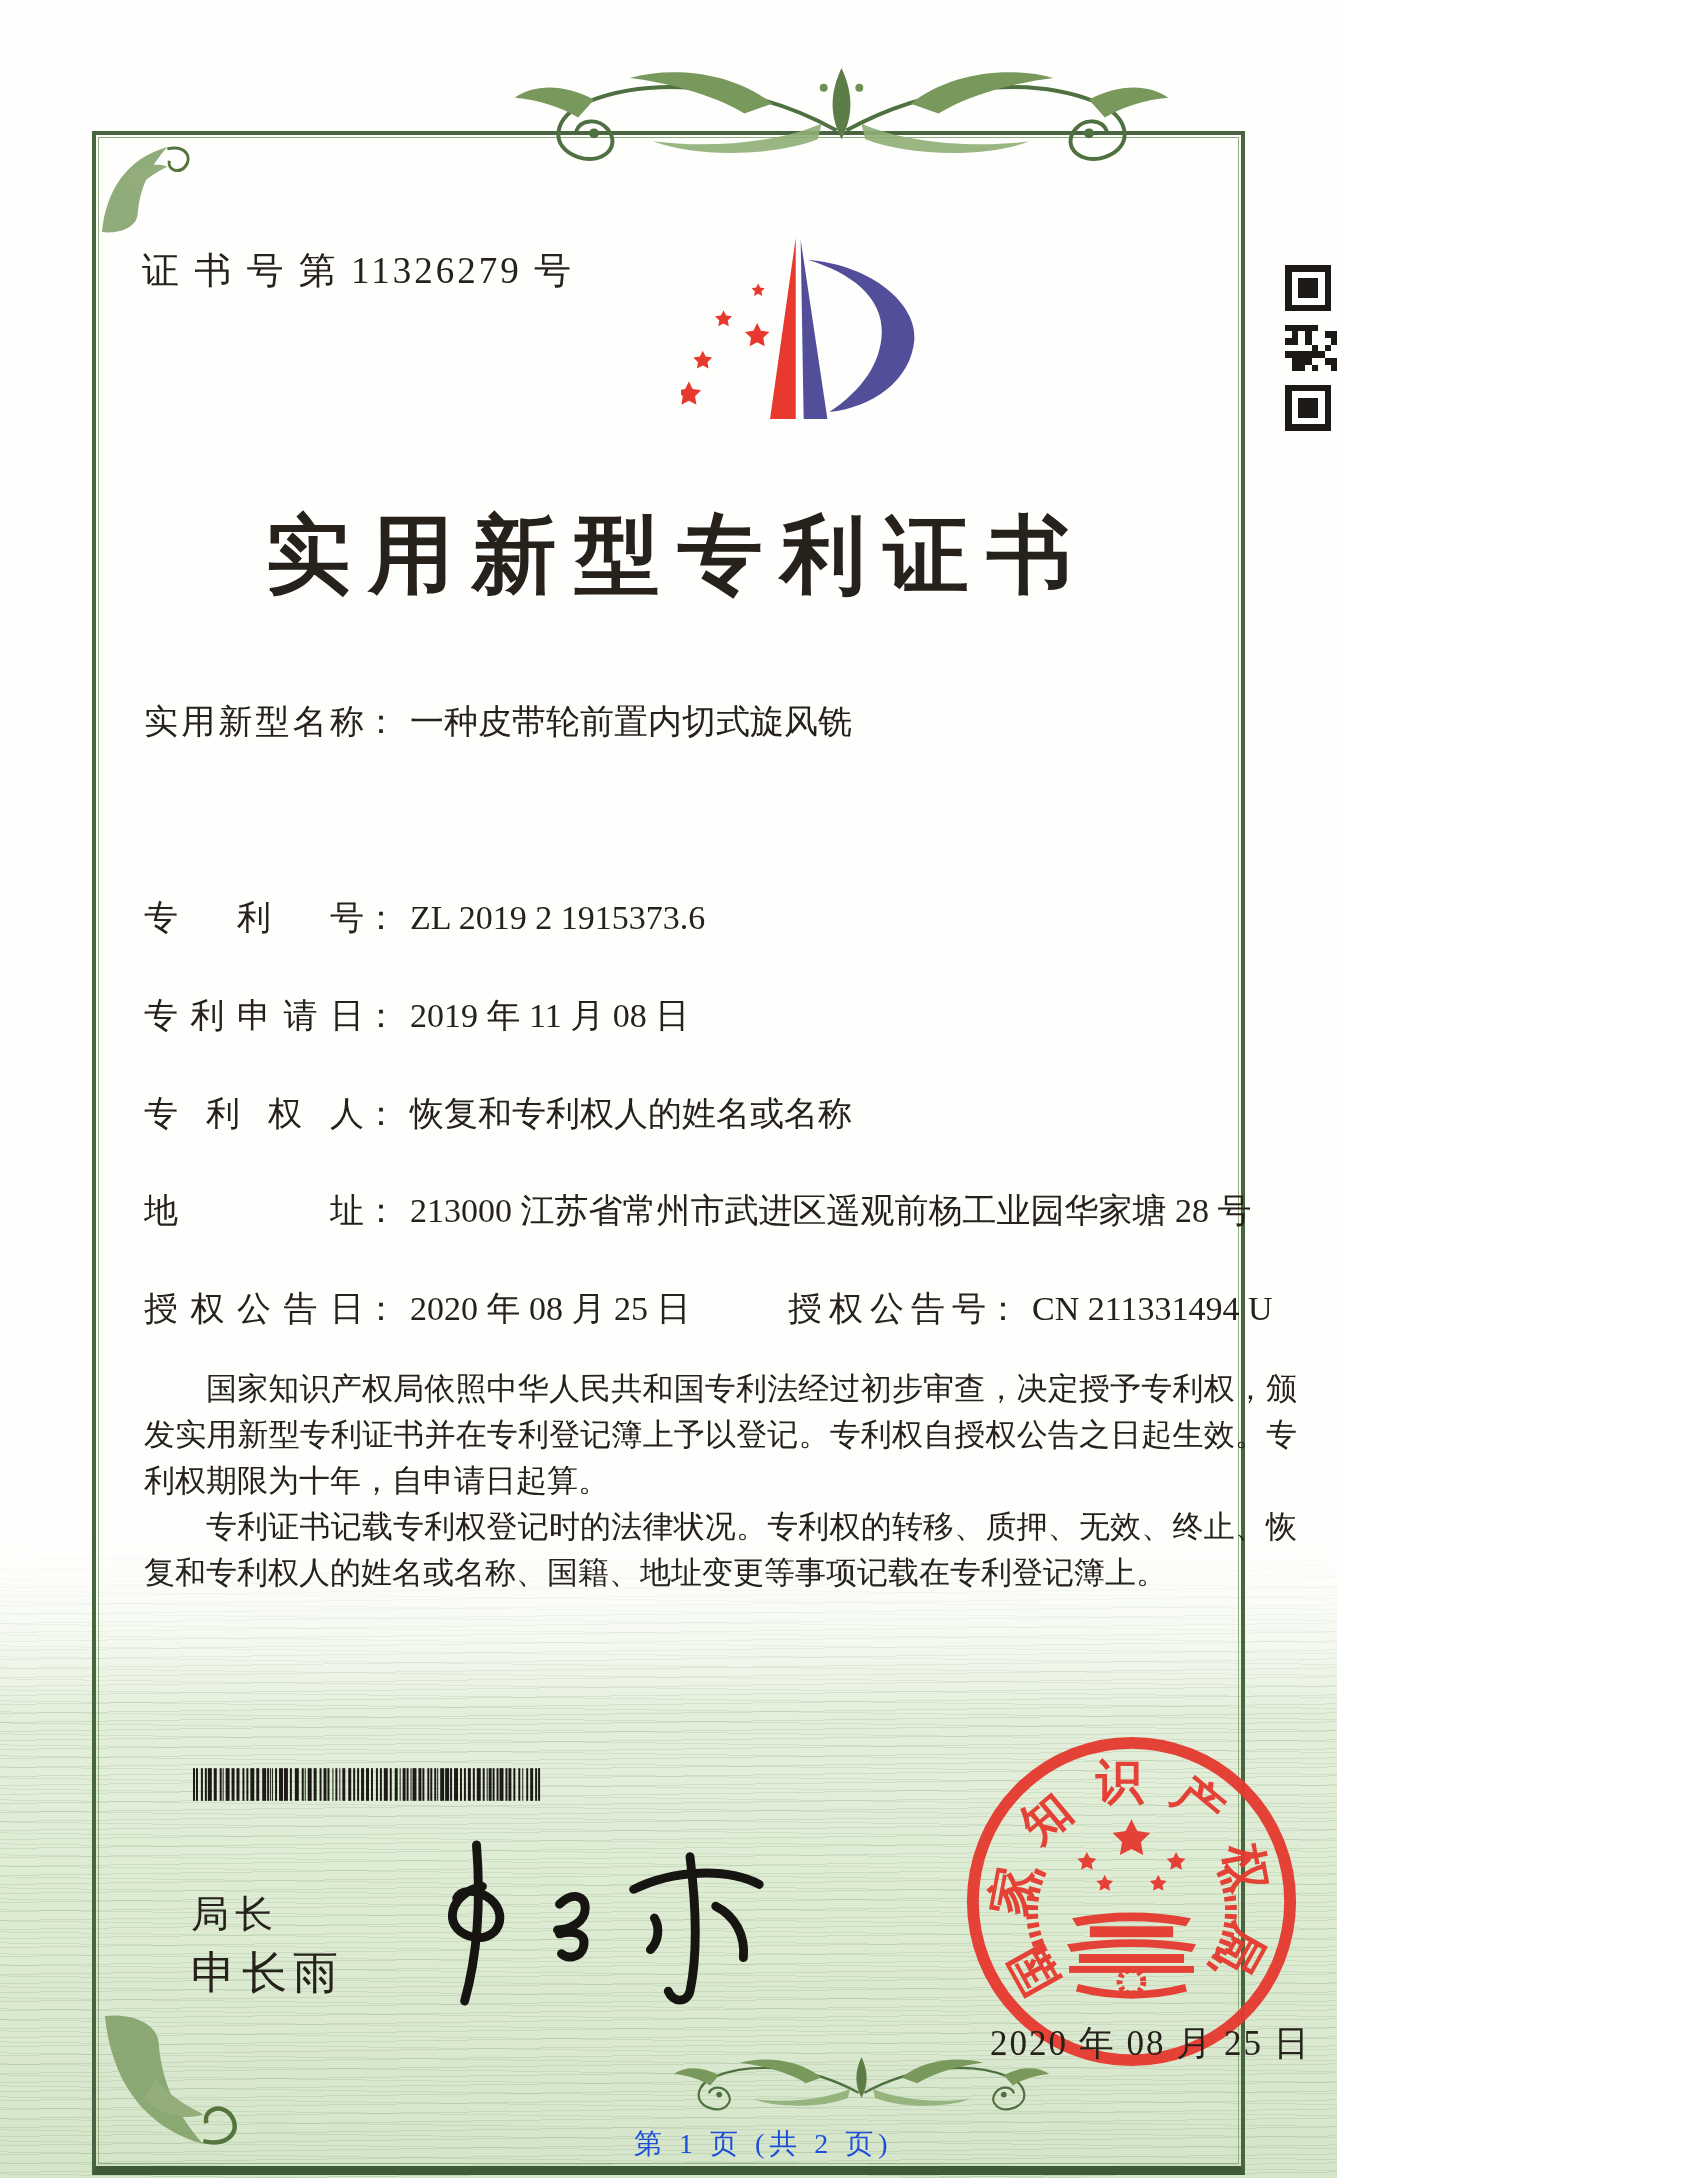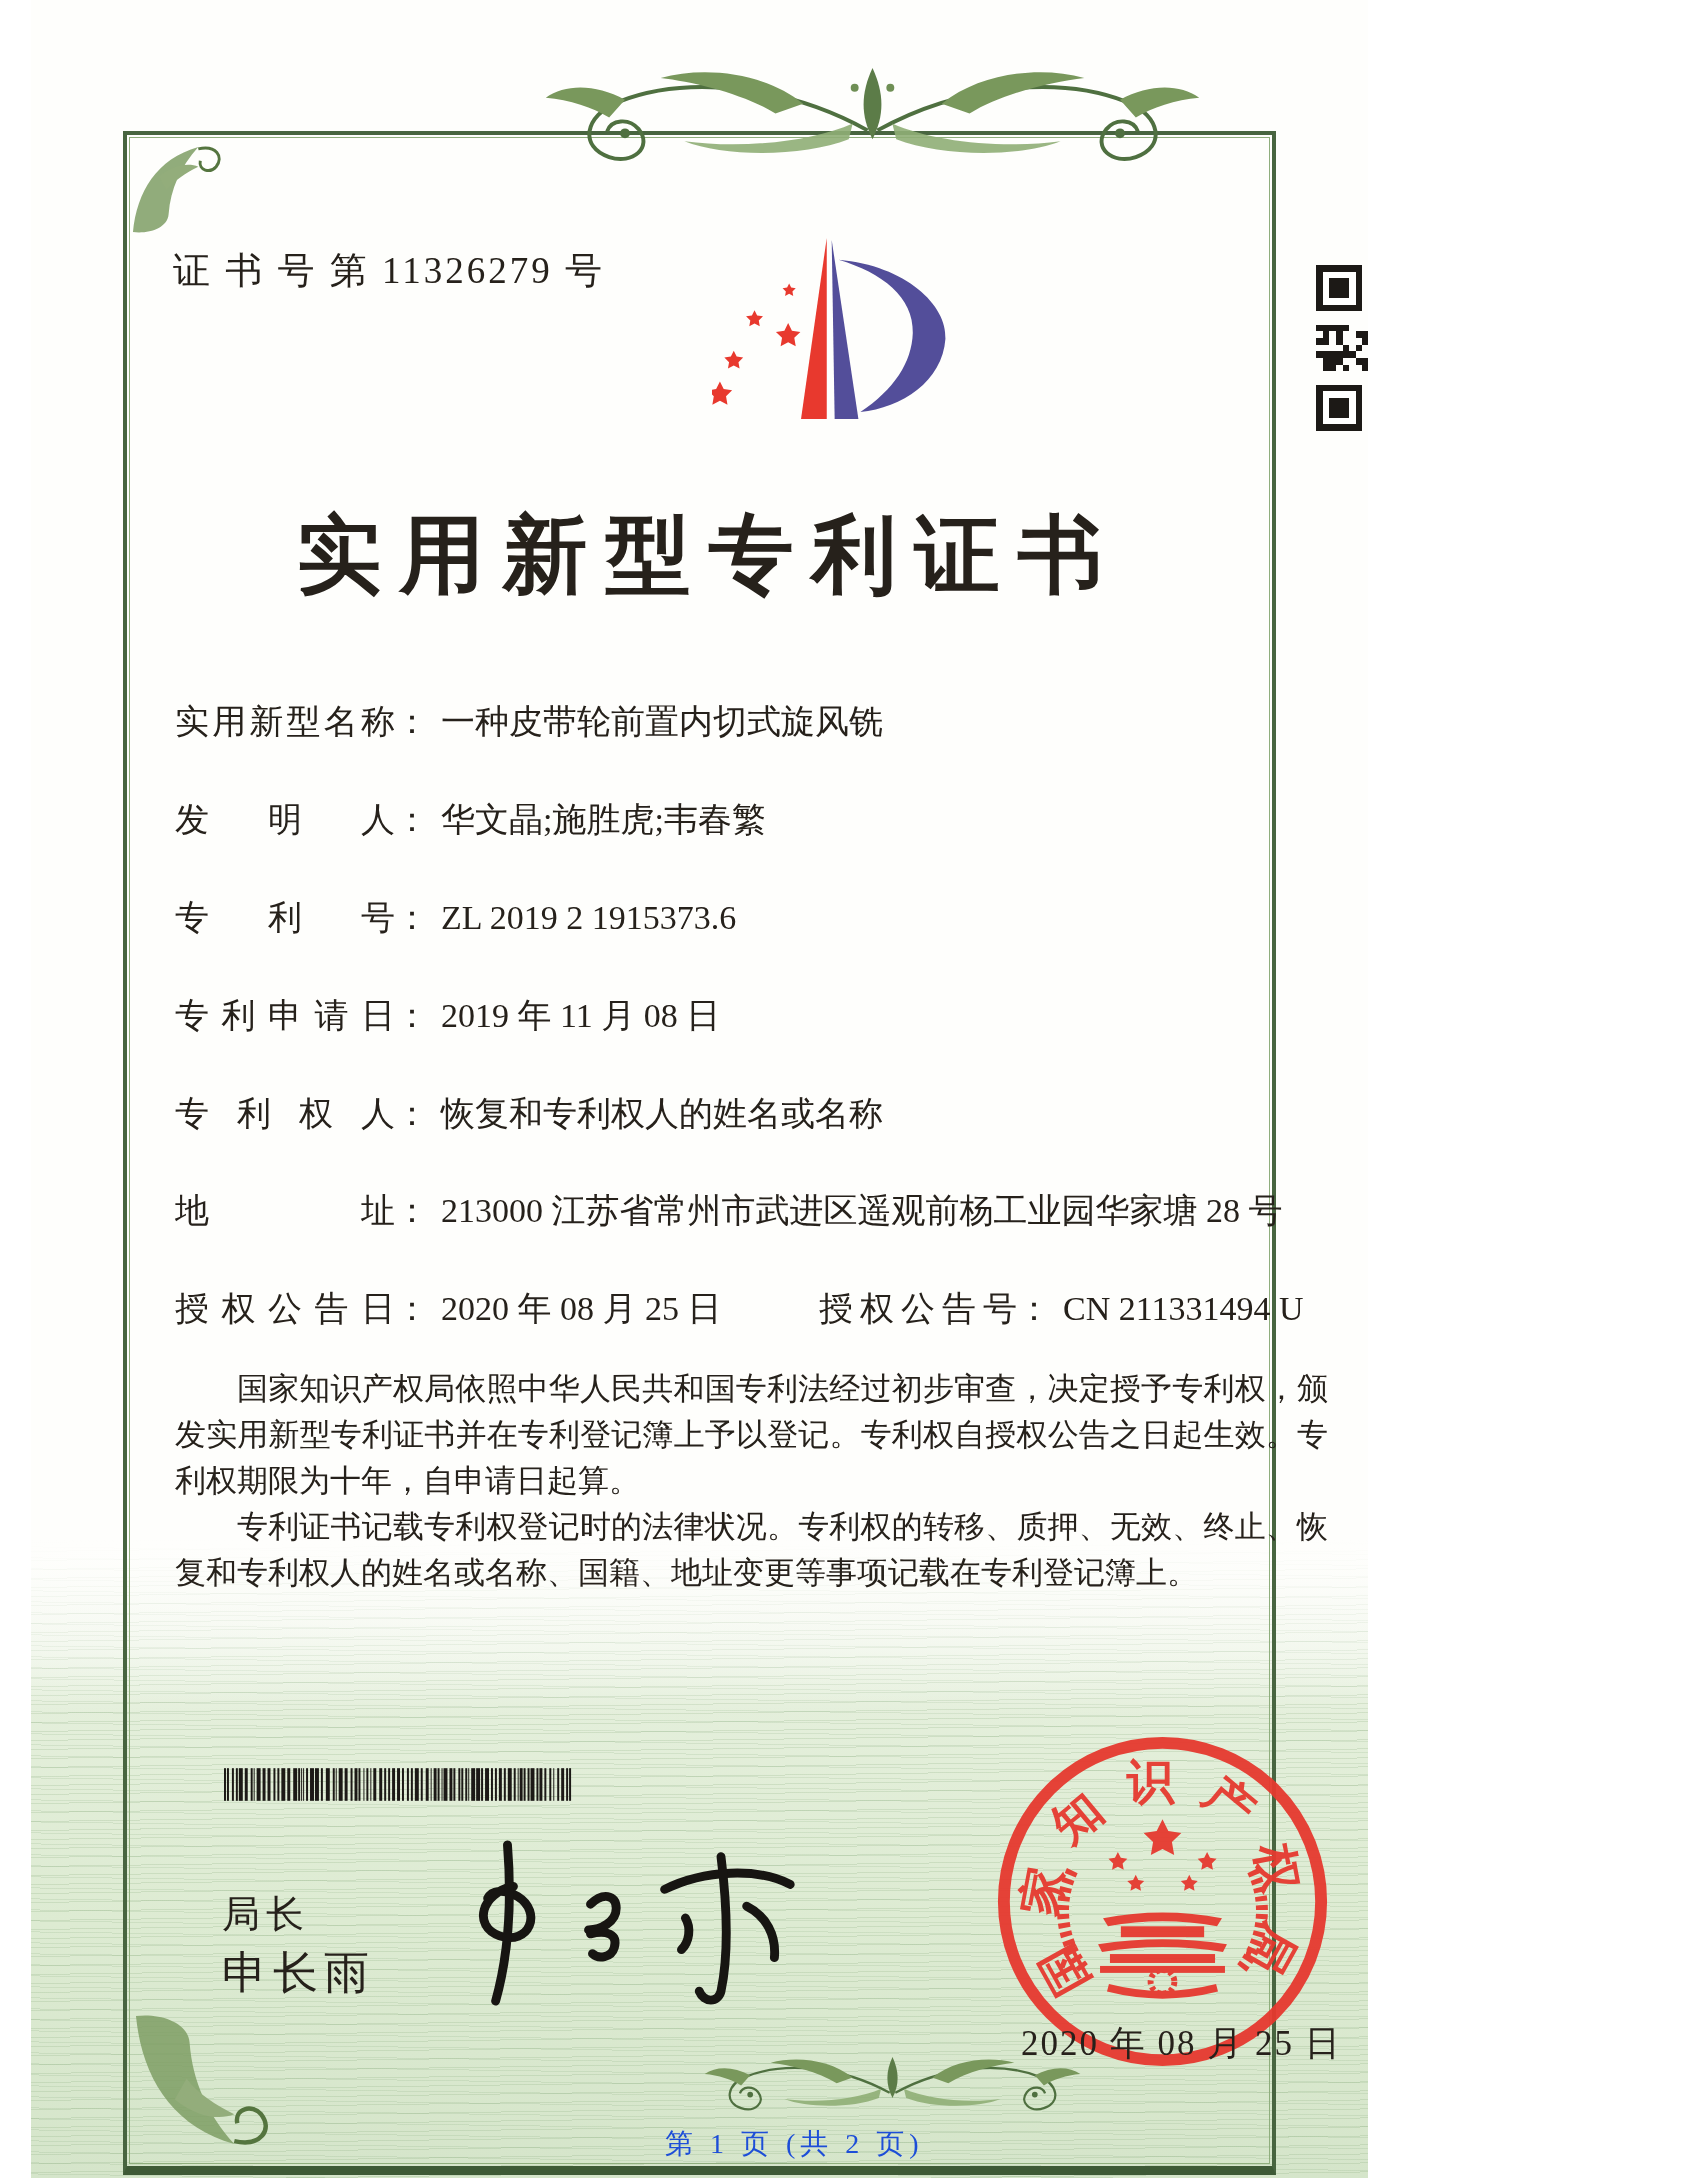--- a/index.html
+++ b/index.html
@@ -1,17 +1,17 @@
 <!DOCTYPE html>
 <html><head>
 <meta charset="utf-8">
 <style>
   html,body{margin:0;padding:0;background:#ffffff;}
   #page{position:relative;width:1337px;height:2178px;background:#fefefc;overflow:hidden;
-        font-family:"Liberation Serif","DejaVu Serif",serif;color:#26211b;margin-left:31px;}
+        font-family:"Liberation Serif","DejaVu Serif",serif;color:#26211b;}
 
   
   .green-zone{position:absolute;left:0;right:0;top:1539px;bottom:0;z-index:1;
     background:
       repeating-linear-gradient(179.2deg, rgba(122,160,110,0) 0 3px, rgba(122,160,110,0.20) 3px 4px, rgba(122,160,110,0) 4px 9px),
       repeating-linear-gradient(180.8deg, rgba(104,148,96,0) 0 4px, rgba(104,148,96,0.14) 4px 5px, rgba(104,148,96,0) 5px 11px),
       linear-gradient(180deg, rgba(228,239,219,0) 0%, rgba(228,239,219,0.45) 10%, #e4efdb 26%, #ddebd2 60%, #d5e5ca 100%);}
   .green-fade{position:absolute;left:0;right:0;top:1539px;height:178px;z-index:2;
     background:linear-gradient(180deg,#fefefc 0%, rgba(254,254,252,0) 100%);}
 
@@ -293,23 +293,20 @@
       <rect x="17" y="24" width="1" height="1"></rect>
       <rect x="20" y="24" width="1" height="1"></rect>
       <rect x="22" y="24" width="1" height="1"></rect>
     </svg>
 
   <div class="abs title">实用新型专利证书</div>
 
   <div class="abs row" style="top:699px">
     <span class="flabel">实用新型名称</span><span class="fcolon">：</span><span>一种皮带轮前置内切式旋风铣</span>
   </div>
-  <div class="abs row" style="top:797px">
-    <span class="flabel">发明人</span><span class="fcolon">：</span><span>华文晶;施胜虎;韦春繁</span>
-  </div>
   <div class="abs row" style="top:895px">
     <span class="flabel">专利号</span><span class="fcolon">：</span><span>ZL 2019 2 1915373.6</span>
   </div>
   <div class="abs row" style="top:993px">
     <span class="flabel">专利申请日</span><span class="fcolon">：</span><span>2019 年 11 月 08 日</span>
   </div>
   <div class="abs row" style="top:1091px">
     <span class="flabel">专利权人</span><span class="fcolon">：</span><span>恢复和专利权人的姓名或名称</span>
   </div>
   <div class="abs row" style="top:1188px">

